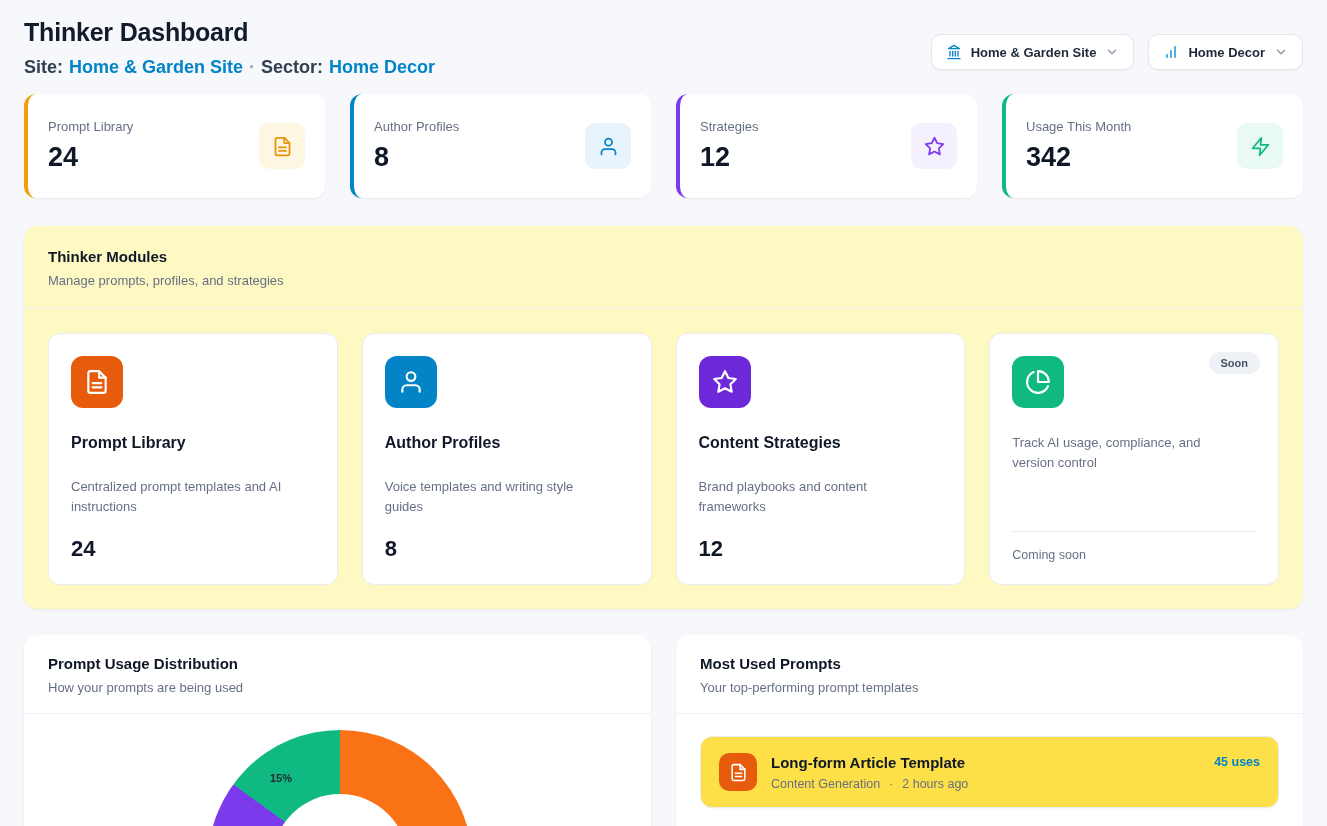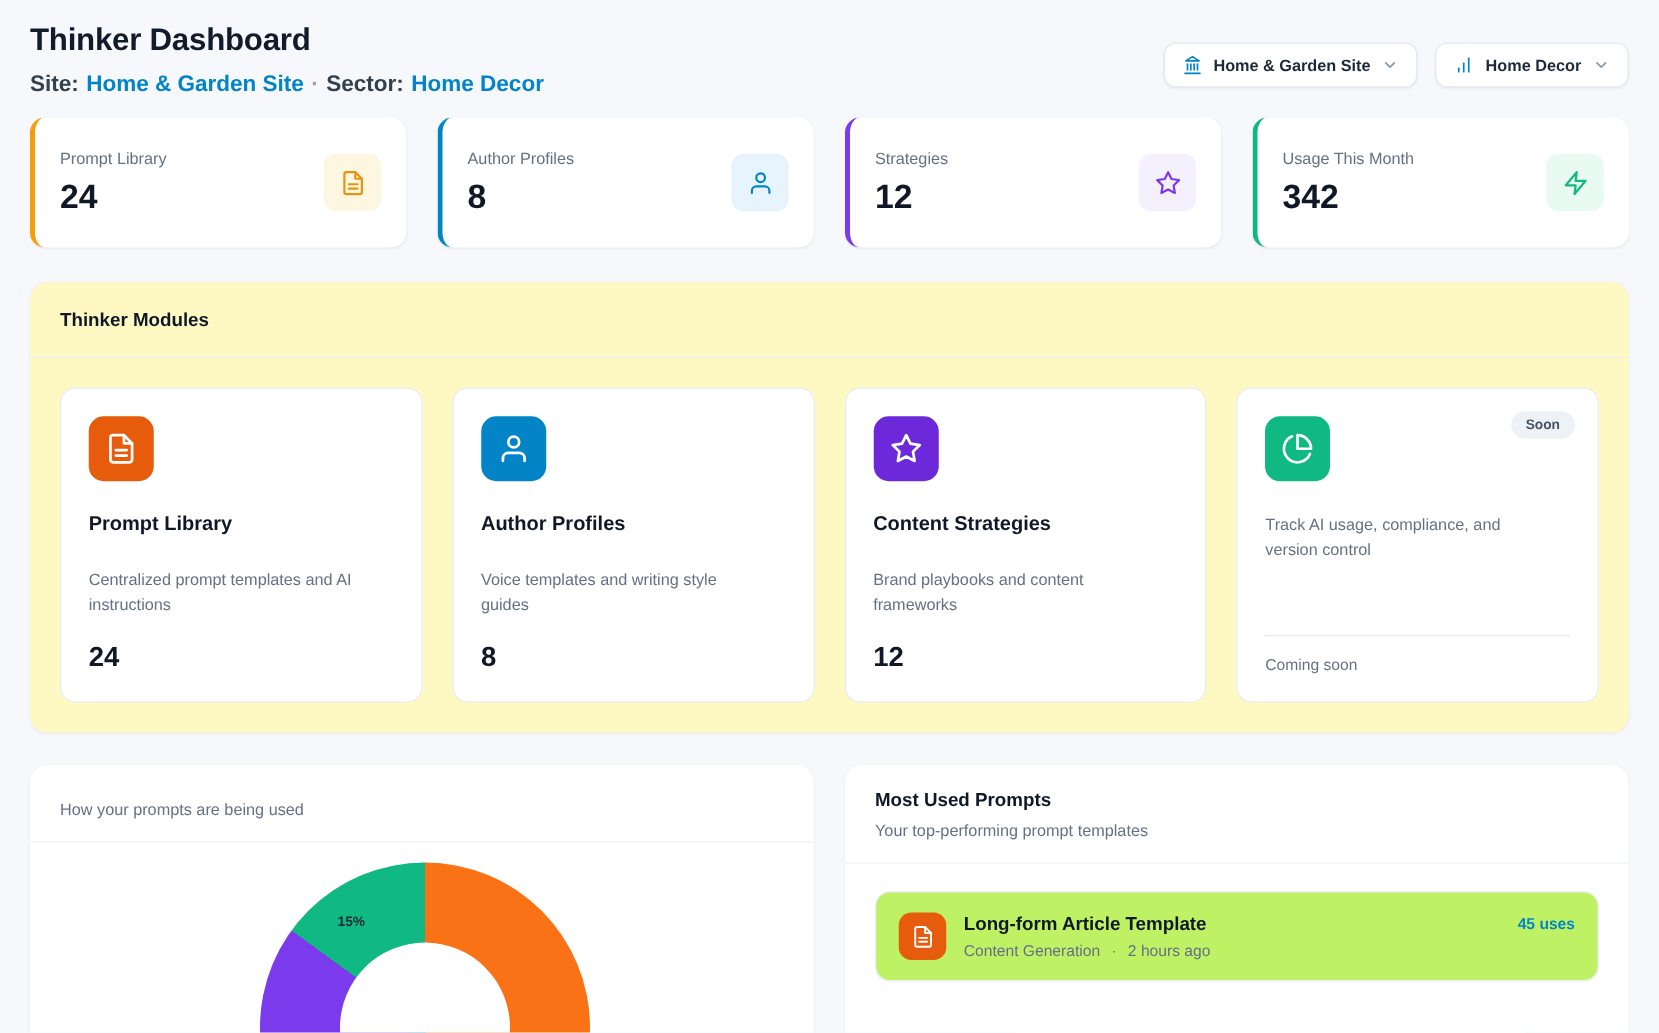--- a/index.html
+++ b/index.html
@@ -73,21 +73,21 @@
   .donut-hole {
     position: absolute; left: 64px; top: 64px;
     width: 136px; height: 136px; border-radius: 50%; background: #fff;
   }
   .donut-label { position: absolute; left: 62px; top: 42px; font-size: 11px; font-weight: 700; color: #1f2937; }
 
   .prompts-body { padding: 22px 24px; }
   .prompt-item {
     display: flex; align-items: center; gap: 14px;
     border: 1px solid #e7ecf2; border-radius: 12px; padding: 16px 18px;
-    box-shadow: 0 1px 2px rgba(16,24,40,.03); cursor: pointer; background: #bef264;
+    box-shadow: 0 1px 2px rgba(16,24,40,.03); cursor: pointer; background: #fde047;
   }
   .prompt-icon { width: 38px; height: 38px; border-radius: 10px; display: flex; align-items: center; justify-content: center; color: #fff; flex: 0 0 auto; }
   .prompt-title { font-size: 15px; font-weight: 700; color: #101828; }
   .prompt-meta { font-size: 12.5px; color: #667085; margin-top: 6px; display: flex; gap: 9px; align-items: center; }
   .prompt-uses { margin-left: auto; font-size: 12.5px; font-weight: 700; align-self: flex-start; margin-top: 2px; }
 </style>
 </head>
 <body>
 
 <div class="page">
@@ -191,20 +191,21 @@
         <svg width="21" height="21" viewBox="0 0 24 24" fill="none" stroke="currentColor" stroke-width="2" stroke-linecap="round" stroke-linejoin="round">
             <polygon points="13 2 3 14 12 14 11 22 21 10 12 10 13 2"></polygon>
           </svg>
       </div>
     </div>
   </div>
 
   <div class="panel">
     <div class="panel-header">
       <div class="panel-title">Thinker Modules</div>
+      <div class="panel-sub">Manage prompts, profiles, and strategies</div>
     </div>
     <div class="panel-body">
 
       <div class="module-card">
         <div class="module-icon" style="background: rgb(230, 92, 12);">
           <svg width="26" height="26" viewBox="0 0 24 24" fill="none" stroke="currentColor" stroke-width="2" stroke-linecap="round" stroke-linejoin="round">
               <path d="M14 2H6a2 2 0 0 0-2 2v16a2 2 0 0 0 2 2h12a2 2 0 0 0 2-2V8z"></path>
               <polyline points="14 2 14 8 20 8"></polyline>
               <line x1="16" y1="13" x2="8" y2="13"></line>
               <line x1="16" y1="17" x2="8" y2="17"></line>
@@ -249,20 +250,21 @@
         <div class="module-desc">Track AI usage, compliance, and version control</div>
         <div class="module-footer">Coming soon</div>
       </div>
     </div>
   </div>
 
   <div class="bottom-grid">
 
     <div class="bottom-card">
       <div class="bottom-card-header">
+        <div class="panel-title">Prompt Usage Distribution</div>
         <div class="panel-sub">How your prompts are being used</div>
       </div>
       <div class="chart-body">
         <div class="donut" style="background: conic-gradient(rgb(249, 115, 22) 0%, rgb(249, 115, 22) 48%, rgb(2, 132, 199) 48%, rgb(2, 132, 199) 70%, rgb(124, 58, 237) 70%, rgb(124, 58, 237) 85%, rgb(16, 185, 129) 85%, rgb(16, 185, 129) 100%);">
           <div class="donut-hole"></div>
           <span class="donut-label">15%</span>
         </div>
       </div>
     </div>
 

